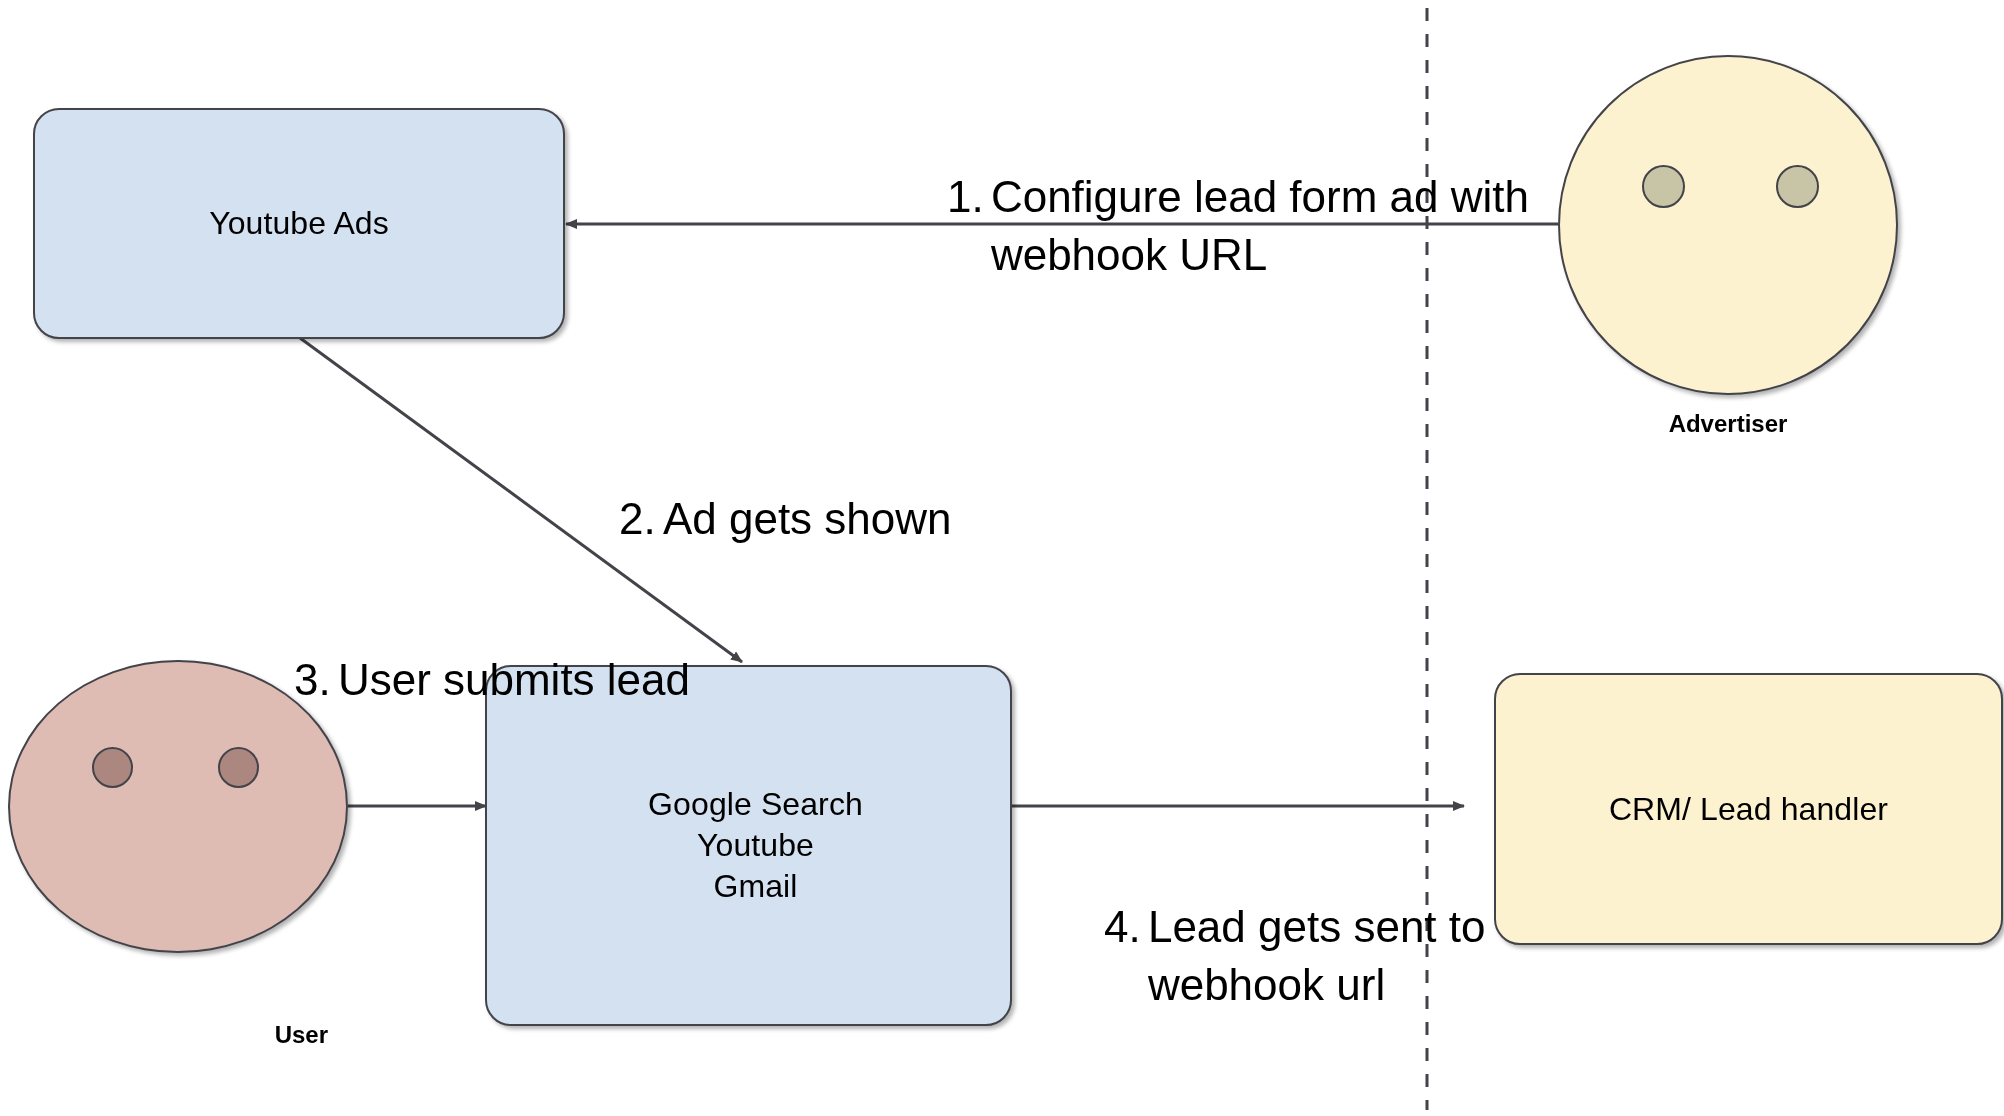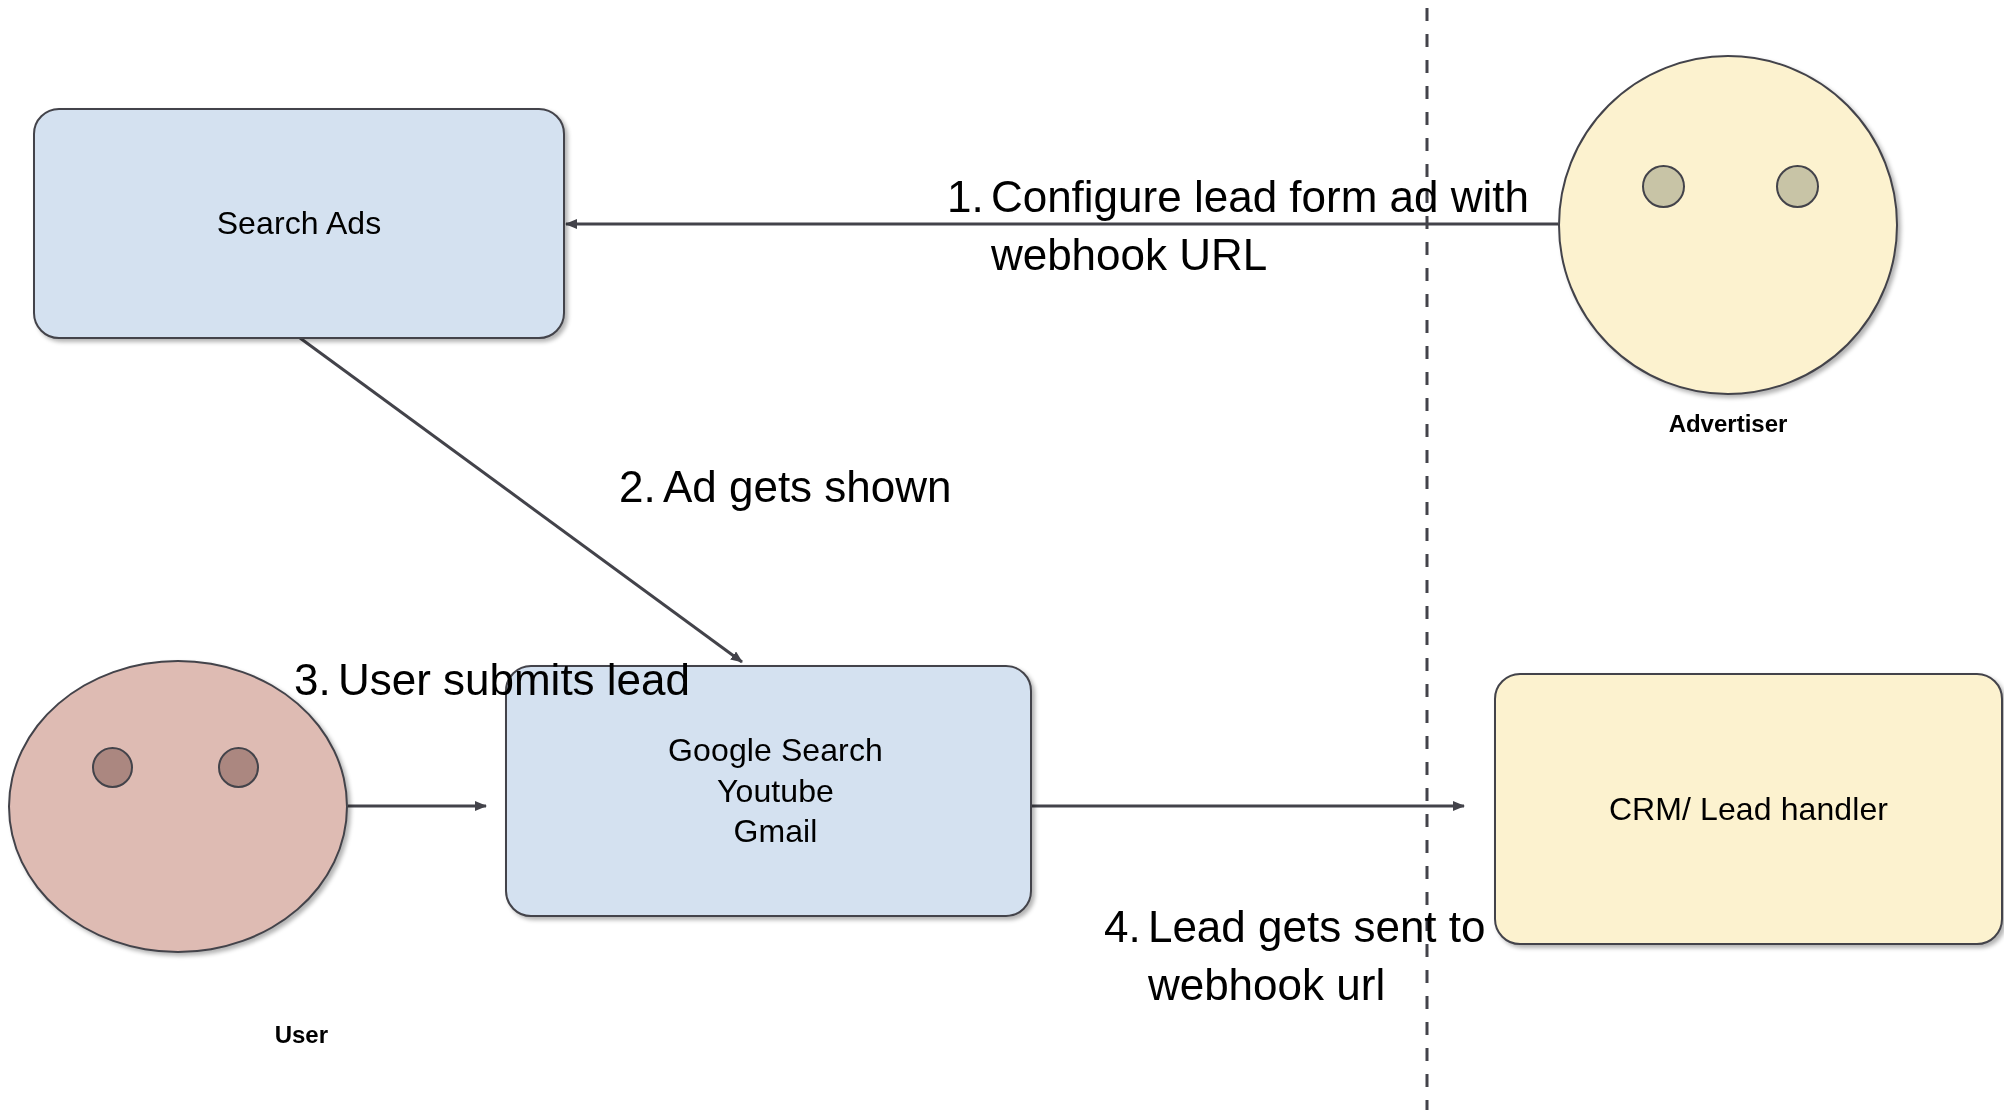--- a/index.html
+++ b/index.html
@@ -102,24 +102,24 @@
     <line x1="348" y1="806" x2="486" y2="806" stroke="#43434a" stroke-width="3" marker-end="url(#arrowhead)"></line>
 
     <line x1="1012" y1="806" x2="1464" y2="806" stroke="#43434a" stroke-width="3" marker-end="url(#arrowhead)"></line>
 
     <path d="M 1638 288 Q 1745 355 1853 288" fill="none" stroke="#43434a" stroke-width="3"></path>
 
     <path d="M 86 870 Q 177 938 268 870" fill="none" stroke="#43434a" stroke-width="3"></path>
   </svg>
 
   <div class="node node-box" style="left:33px; top:108px; width:532px; height:231px; background:#d4e1f0;">
-    <span class="node-label">Search Ads</span>
+    <span class="node-label">Youtube Ads</span>
   </div>
 
-  <div class="node node-box" style="left:505px; top:665px; width:527px; height:252px; background:#d4e1f0;padding-left:14px;">
+  <div class="node node-box" style="left:485px; top:665px; width:527px; height:361px; background:#d4e1f0;padding-left:14px;">
     <span class="node-label">Google Search
 Youtube
 Gmail</span>
   </div>
 
   <div class="node node-box" style="left:1464px; top:673px; width:509px; height:272px; background:#fcf2cf;margin-left:30px;">
     <span class="node-label">CRM/ Lead handler</span>
   </div>
 
   <div class="actor-circle" style="left:1558px; top:55px; width:340px; height:340px; background:#fcf2cf;">
@@ -132,21 +132,21 @@
     <div class="eye" style="left:82px; top:85px; width:41px; height:41px; background:#ab8780;"></div>
     <div class="eye" style="left:208px; top:85px; width:41px; height:41px; background:#ab8780;"></div>
   </div>
   <div class="actor-name" style="left:28px; top:1021px; width:300px;text-align:right;">User</div>
 
   <div class="flow-label" style="left:898px; top:110px;">
     <span class="num">1.</span><span class="txt">Configure lead form ad with
 webhook URL</span>
   </div>
 
-  <div class="flow-label" style="left:570px; top:400px;">
+  <div class="flow-label" style="left:570px; top:432px;">
     <span class="num">2.</span><span class="txt">Ad gets shown</span>
   </div>
 
   <div class="flow-label" style="left:245px; top:593px;">
     <span class="num">3.</span><span class="txt">User submits lead</span>
   </div>
 
   <div class="flow-label" style="left:1055px; top:840px;">
     <span class="num">4.</span><span class="txt">Lead gets sent to
 webhook url</span>

